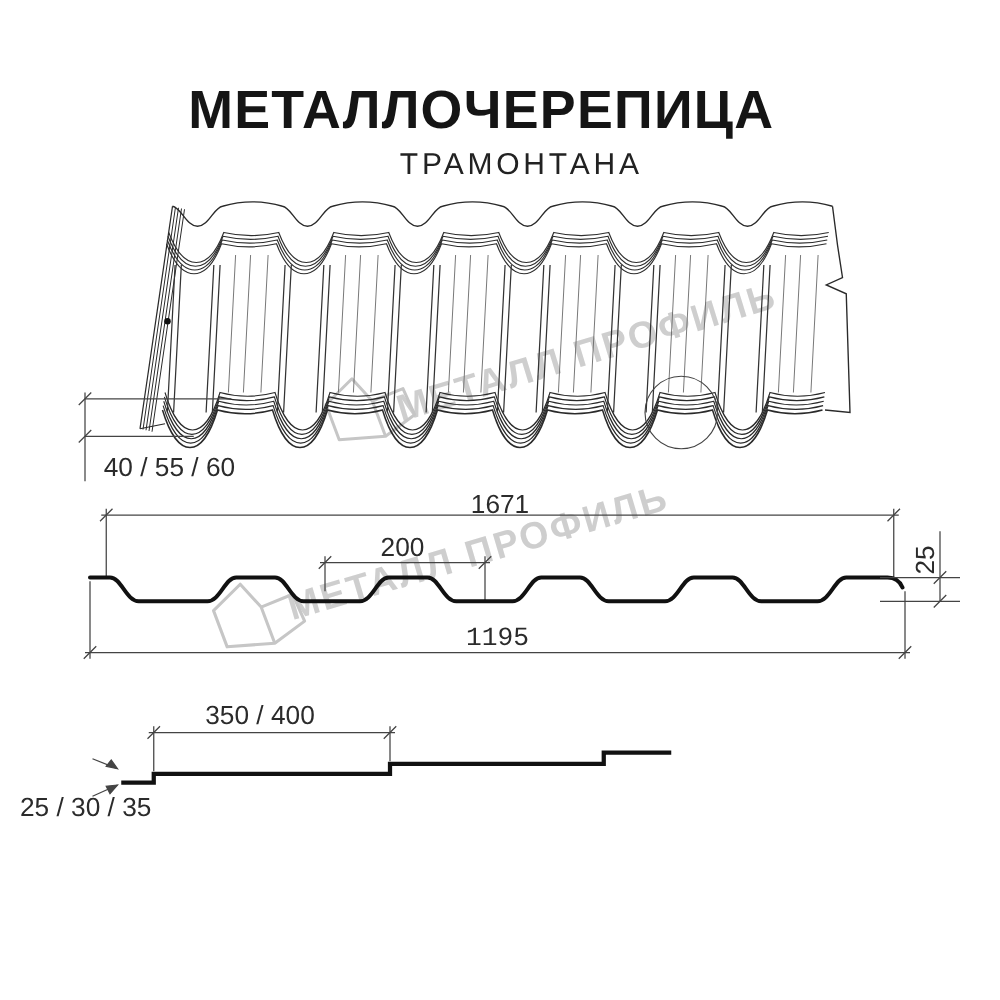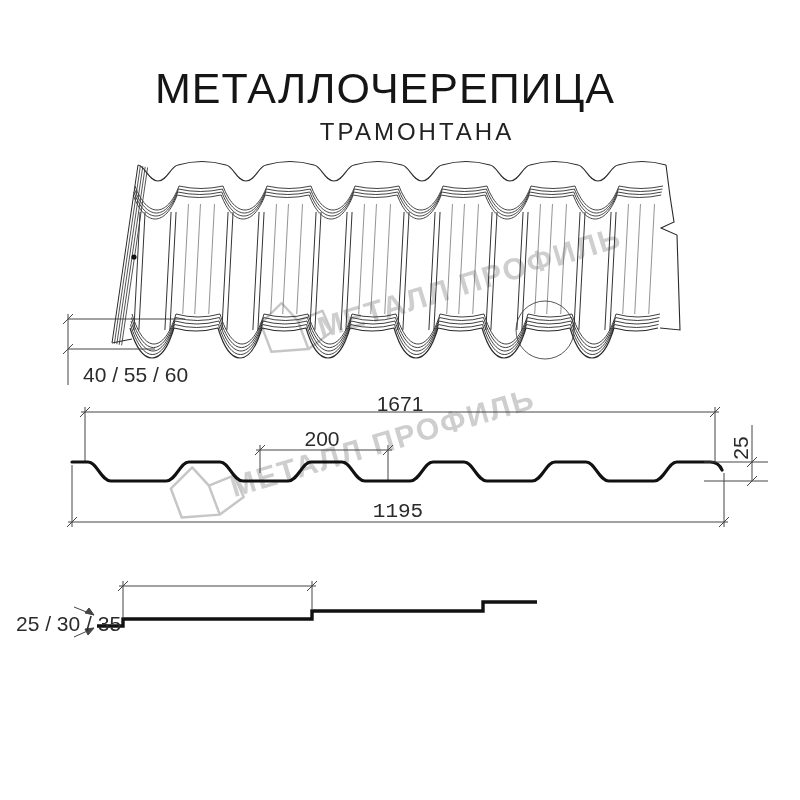--- a/index.html
+++ b/index.html
@@ -1,19 +1,19 @@
 <!DOCTYPE html>
 <html><head>
 <meta charset="utf-8">
 <style>
   html,body{margin:0;padding:0;background:#fff;}
   #page{position:relative;width:800px;height:800px;background:#ffffff;overflow:hidden;
         font-family:"Liberation Sans",sans-serif;color:#222;}
   .abs{position:absolute;}
-  .title{left:0;top:64px;width:770px;text-align:center;font-size:43px;font-weight:400;
+  .title{left:0;top:64px;width:770px;text-align:center;font-size:43px;font-weight:700;
          letter-spacing:1px;color:#151515;z-index:3;}
   .subtitle{left:0;top:118px;width:770px;text-align:center;font-size:24px;font-weight:500;
             letter-spacing:3px;color:#222;z-index:3;margin-left:32px;}
   .dim{font-size:21px;font-weight:400;color:#2b2b2b;z-index:3;white-space:nowrap;}
   .center{text-align:center;}
   .wm-text{font-size:30px;font-weight:700;letter-spacing:2px;color:#c9c9c9;z-index:1;
            white-space:nowrap;opacity:.9;}
   svg{position:absolute;overflow:visible;}
   .art{z-index:2;}
   .wm{z-index:1;}
@@ -176,15 +176,16 @@
     <path d="M87,71 H113 V64 H302 V56 H473 V47 H527" fill="none" stroke="#111" stroke-width="3.4" stroke-linejoin="miter"></path>
 
     <g stroke="#444" stroke-width="1" fill="#444">
       <path d="M64,52 L84,60" fill="none"></path>
       <path d="M84,60 L75,58 L79,53 Z"></path>
       <path d="M64,82 L84,73" fill="none"></path>
       <path d="M84,73 L75,74 L78,80 Z"></path>
     </g>
   </svg>
 
-  <div class="abs dim" style="left:16px;top:612px;">25 / 30 / 35</div>
+  <div class="abs dim center" style="left:148px;top:561px;width:120px;">350 / 400</div>
+  <div class="abs dim" style="left:16px;top:635px;">25 / 30 / 35</div>
 
 </div>
 
 </body></html>

